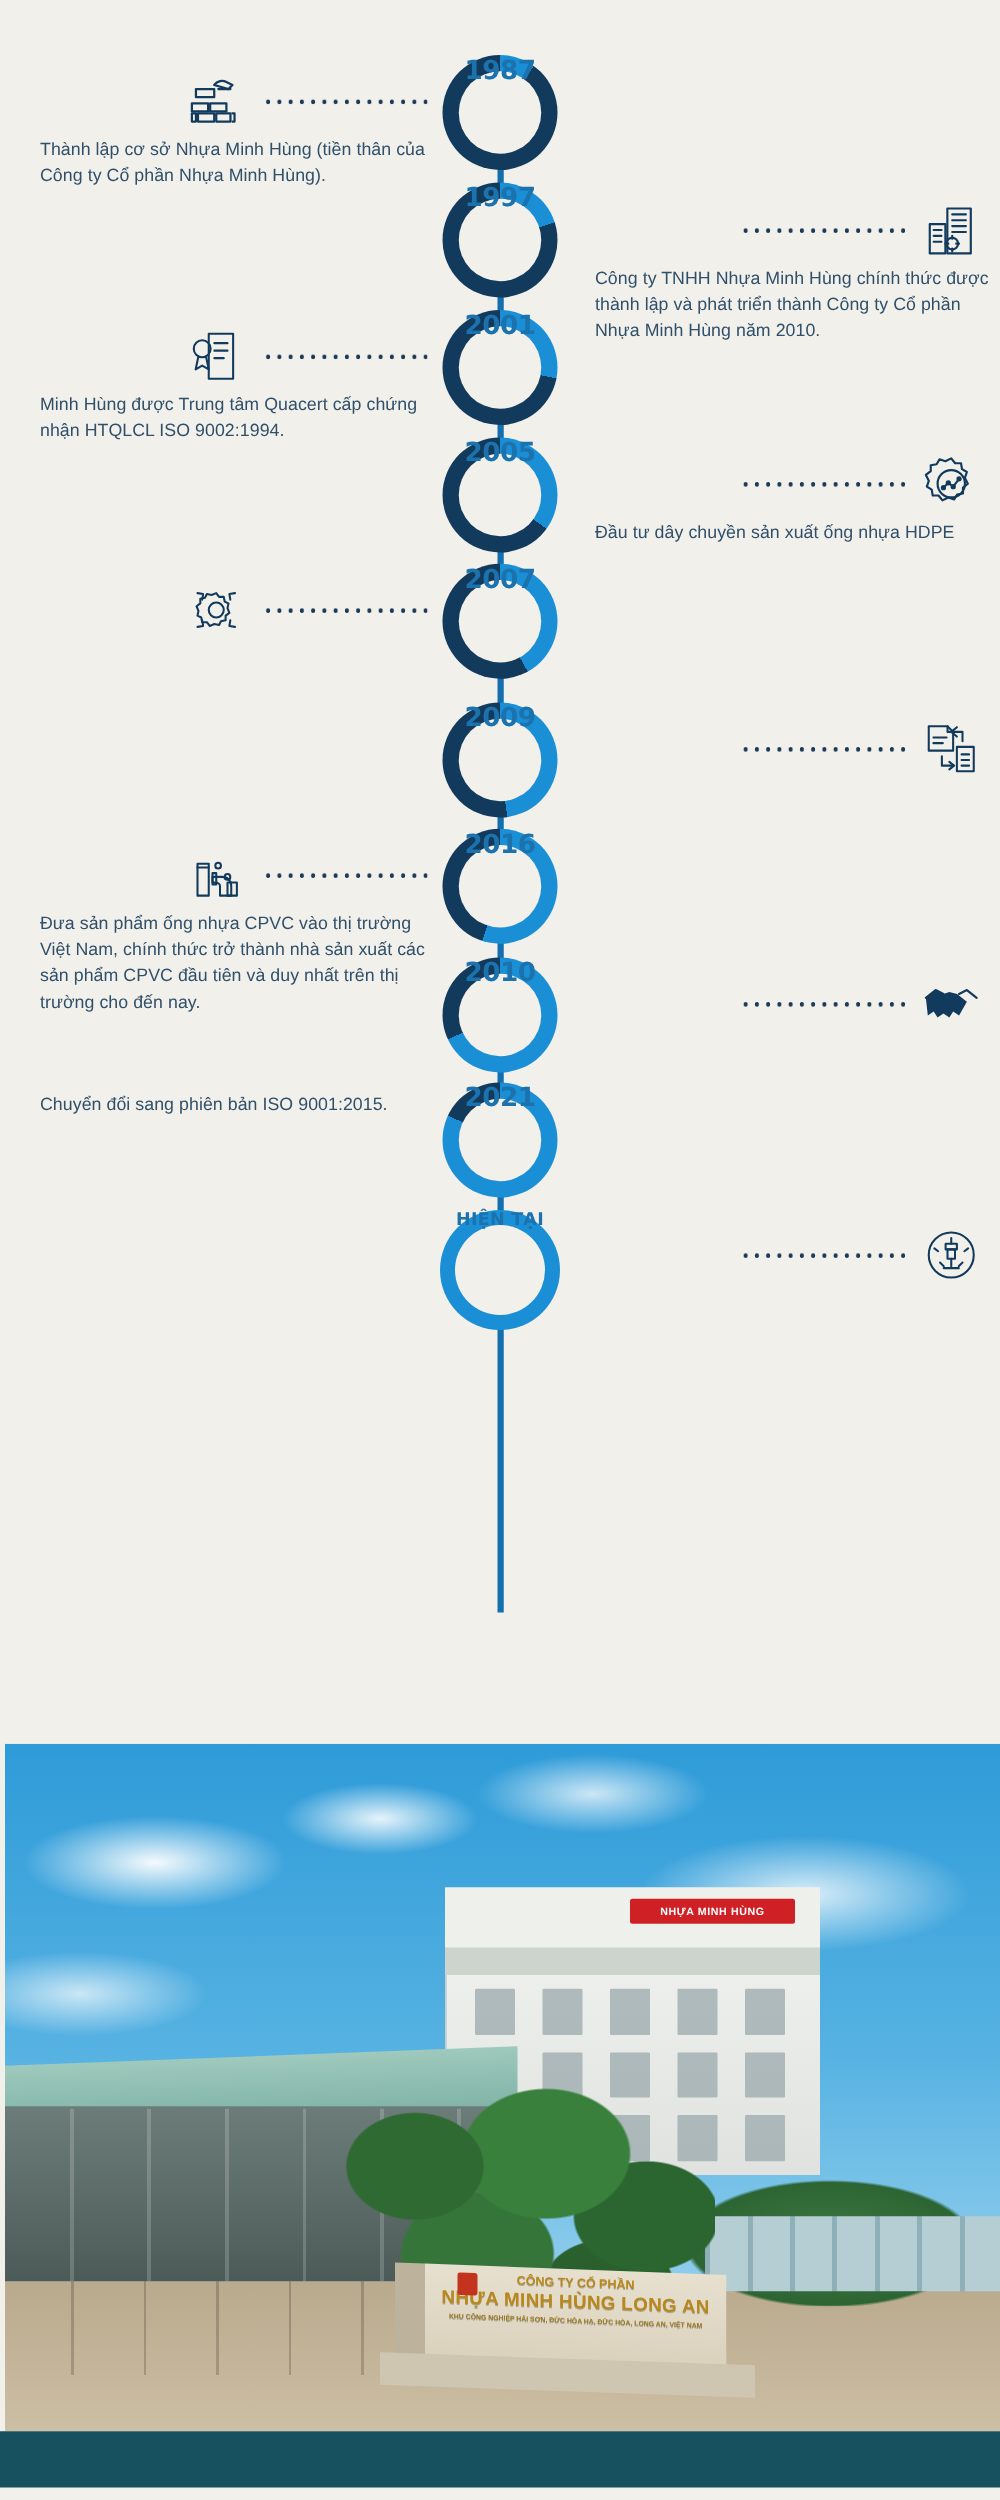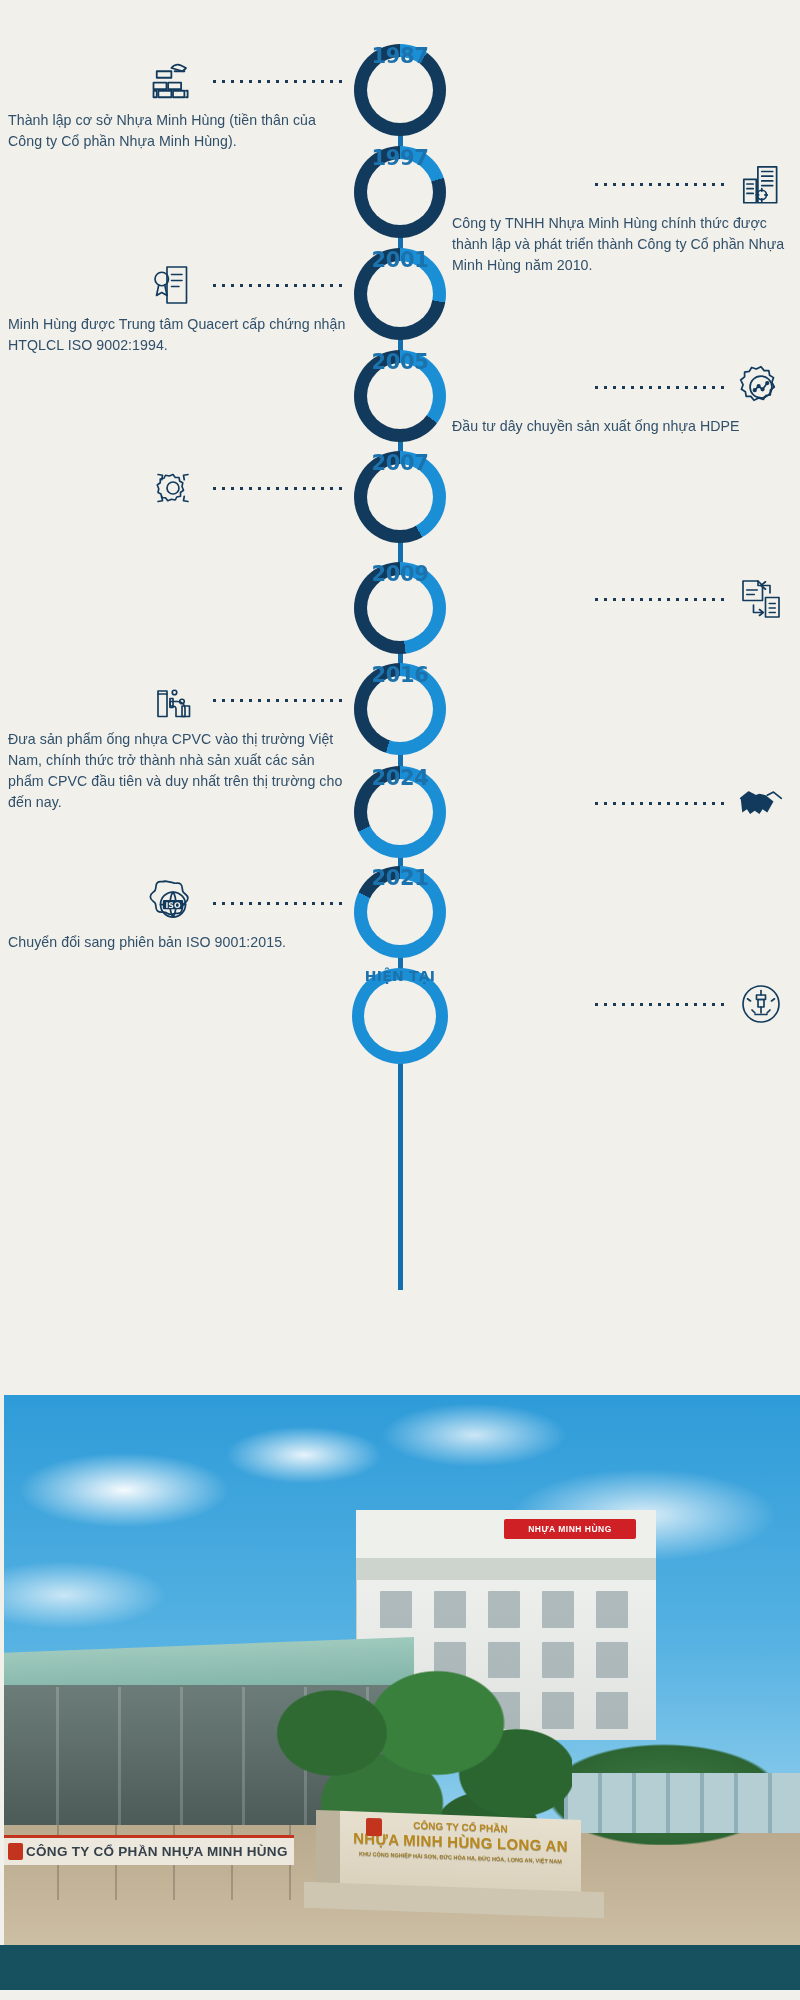--- a/index.html
+++ b/index.html
@@ -97,20 +97,21 @@
     background-image: radial-gradient(circle, #1b3a57 1.7px, rgba(0,0,0,0) 1.9px);
     background-size: 9px 5px;
     background-repeat: repeat-x;
     margin: 0 6px;
   }
   .blurb {
     font-size: 14.2px;
     line-height: 21px;
     color: #30506a;
     letter-spacing: 0.05px;
+    margin-left: 24px;
   }
   .side.left .blurb  { text-align: left; }
   .side.right .blurb { text-align: left; }
 
   
   .photo {
     position: absolute;
     left: 4px; top: 1395px;
     width: 800px; height: 550px;
     overflow: hidden;
@@ -403,21 +404,21 @@
             </div>
             <div class="dots"></div>
           </div>
           <div class="blurb">Đưa sản phẩm ống nhựa CPVC vào thị trường Việt Nam, chính thức trở thành nhà sản xuất các sản phẩm CPVC đầu tiên và duy nhất trên thị trường cho đến nay.</div>
         </div>
       </div>
       <div class="row" style="top:0">
         <div class="node" style="top:766px">
           <div class="ring" style="background: conic-gradient(#1b8fd6 0deg 244.8deg, #123a5c 244.8deg 360deg);"></div>
           <div class="hole"></div>
-          <div class="yr">2024</div>
+          <div class="yr">2010</div>
         </div>
         <div class="side right" style="top:774px">
           <div class="sidehead">
             <div class="icon-box">
               <svg width="50" height="50" viewBox="0 0 64 64" fill="none" stroke="#123a5c" stroke-width="2.2" stroke-linecap="round" stroke-linejoin="round">
                 <path d="M6 26l10-8 8 4 6-2 8 2 10 8-8 14-6-4-4 6-6-4-6 4-4-6-6 4z" fill="#123a5c" stroke="none"></path>
                 <path d="M6 26l10-8 8 4"></path>
                 <path d="M58 26l-10-8-8 4"></path>
               </svg>
             </div>
@@ -425,32 +426,20 @@
           </div>
         </div>
       </div>
       <div class="row" style="top:0">
         <div class="node" style="top:866px">
           <div class="ring" style="background: conic-gradient(#1b8fd6 0deg 295.2deg, #123a5c 295.2deg 360deg);"></div>
           <div class="hole"></div>
           <div class="yr">2021</div>
         </div>
         <div class="side left" style="top:874px">
-          <div class="sidehead">
-            <div class="icon-box">
-              <svg width="50" height="50" viewBox="0 0 64 64" fill="none" stroke="#123a5c" stroke-width="2.2" stroke-linecap="round" stroke-linejoin="round">
-                <path d="M32 6c4 2 7-1 10 2s1 7 3 10 6 3 6 8-4 5-6 8-0 7-3 10-6 0-10 2-7-1-10-2-7 1-10-2-1-7-3-10-6-3-6-8 4-5 6-8 0-7 3-10 6 0 10-2z"></path>
-                <circle cx="32" cy="34" r="16"></circle>
-                <path d="M16 34h32M32 18c5 7 5 25 0 32M32 18c-5 7-5 25 0 32"></path>
-                <rect x="19" y="28" width="26" height="12" rx="1.5" fill="#123a5c" stroke="none"></rect>
-                <text x="32" y="38" font-family="DejaVu Sans" font-size="10" font-weight="bold" fill="#f2f0eb" text-anchor="middle" stroke="none">ISO</text>
-              </svg>
-            </div>
-            <div class="dots"></div>
-          </div>
           <div class="blurb">Chuyển đổi sang phiên bản ISO 9001:2015.</div>
         </div>
       </div>
       <div class="row" style="top:0">
         <div class="node now" style="top:968px">
           <div class="ring" style="background:#1b8fd6;"></div>
           <div class="hole"></div>
           <div class="yr">HIỆN TẠI</div>
         </div>
         <div class="side right" style="top:975px">
@@ -506,24 +495,20 @@
 
   <div class="roof"></div>
   <div class="shed"></div>
   <div class="shed-posts"></div>
 
   <div class="hedge"></div>
   <div class="fence"></div>
   <div class="tree"></div>
 
   <div class="wall-l"></div>
-  <div class="banner-l">
-    <div class="dot"></div>
-    <span>CÔNG TY CỔ PHẦN NHỰA MINH HÙNG</span>
-  </div>
 
   <div class="mono-r">
     <div class="logo"></div>
     <span class="t1">CÔNG TY CỔ PHẦN</span>
     <span class="t2">NHỰA MINH HÙNG LONG AN</span>
     <span class="t3">KHU CÔNG NGHIỆP HẢI SƠN, ĐỨC HÒA HẠ, ĐỨC HÒA, LONG AN, VIỆT NAM</span>
   </div>
   <div class="planter"></div>
 </div>
 

